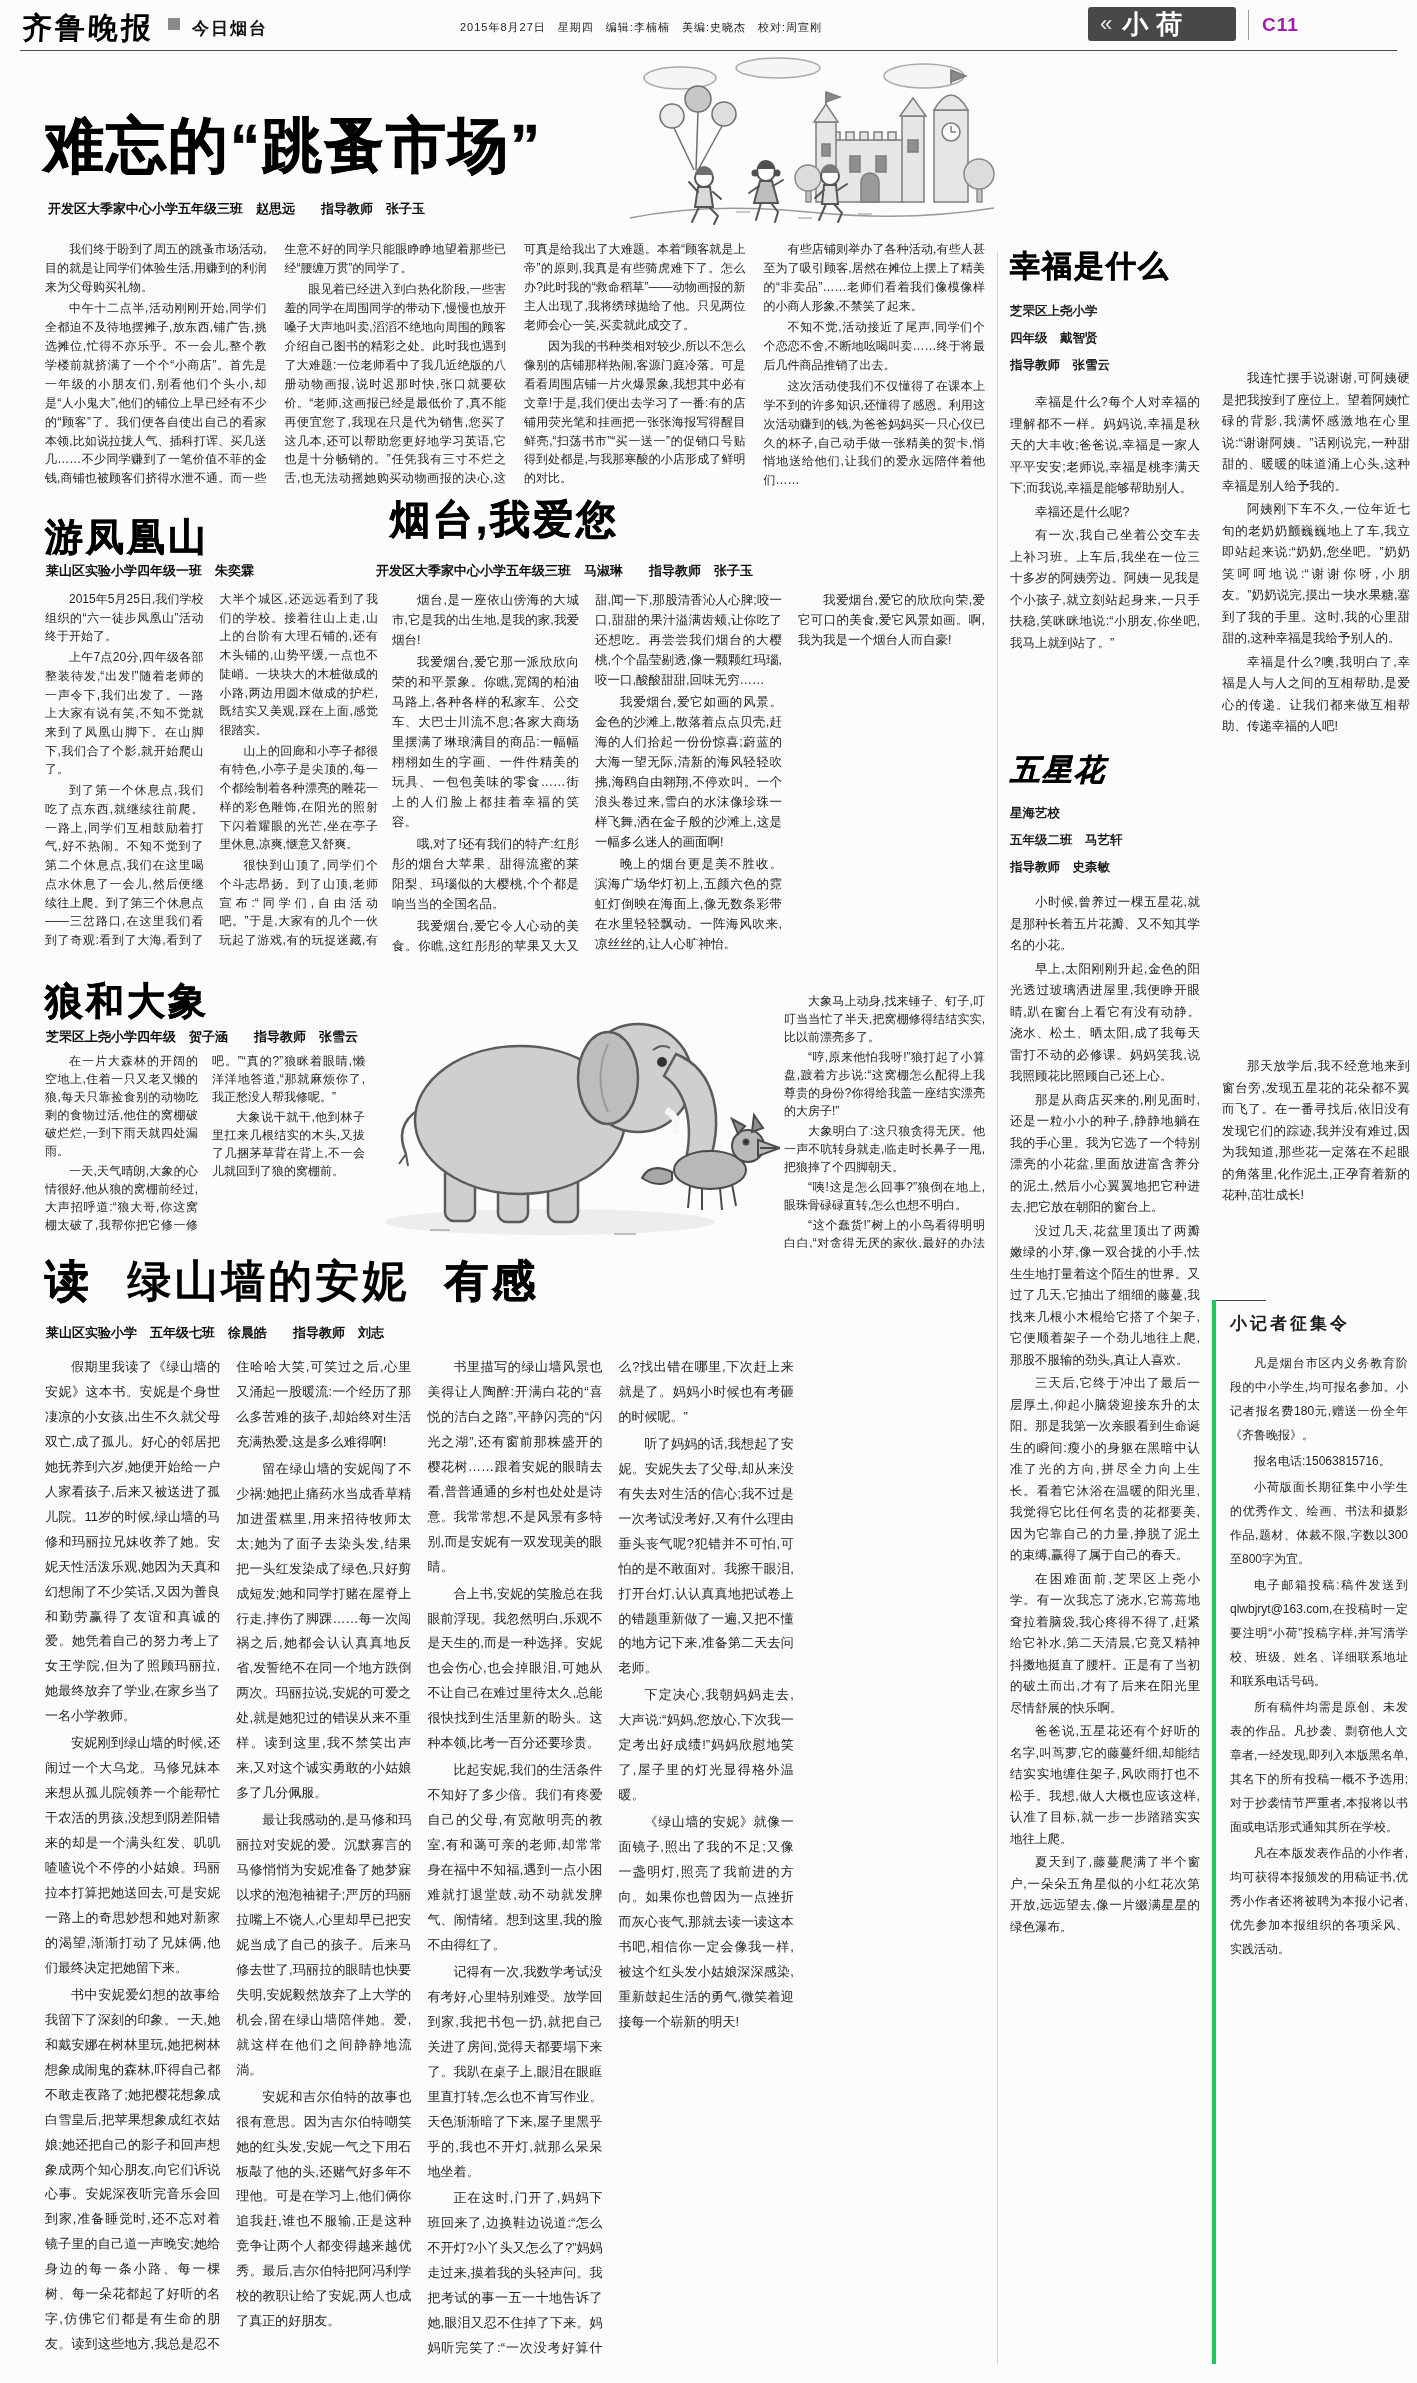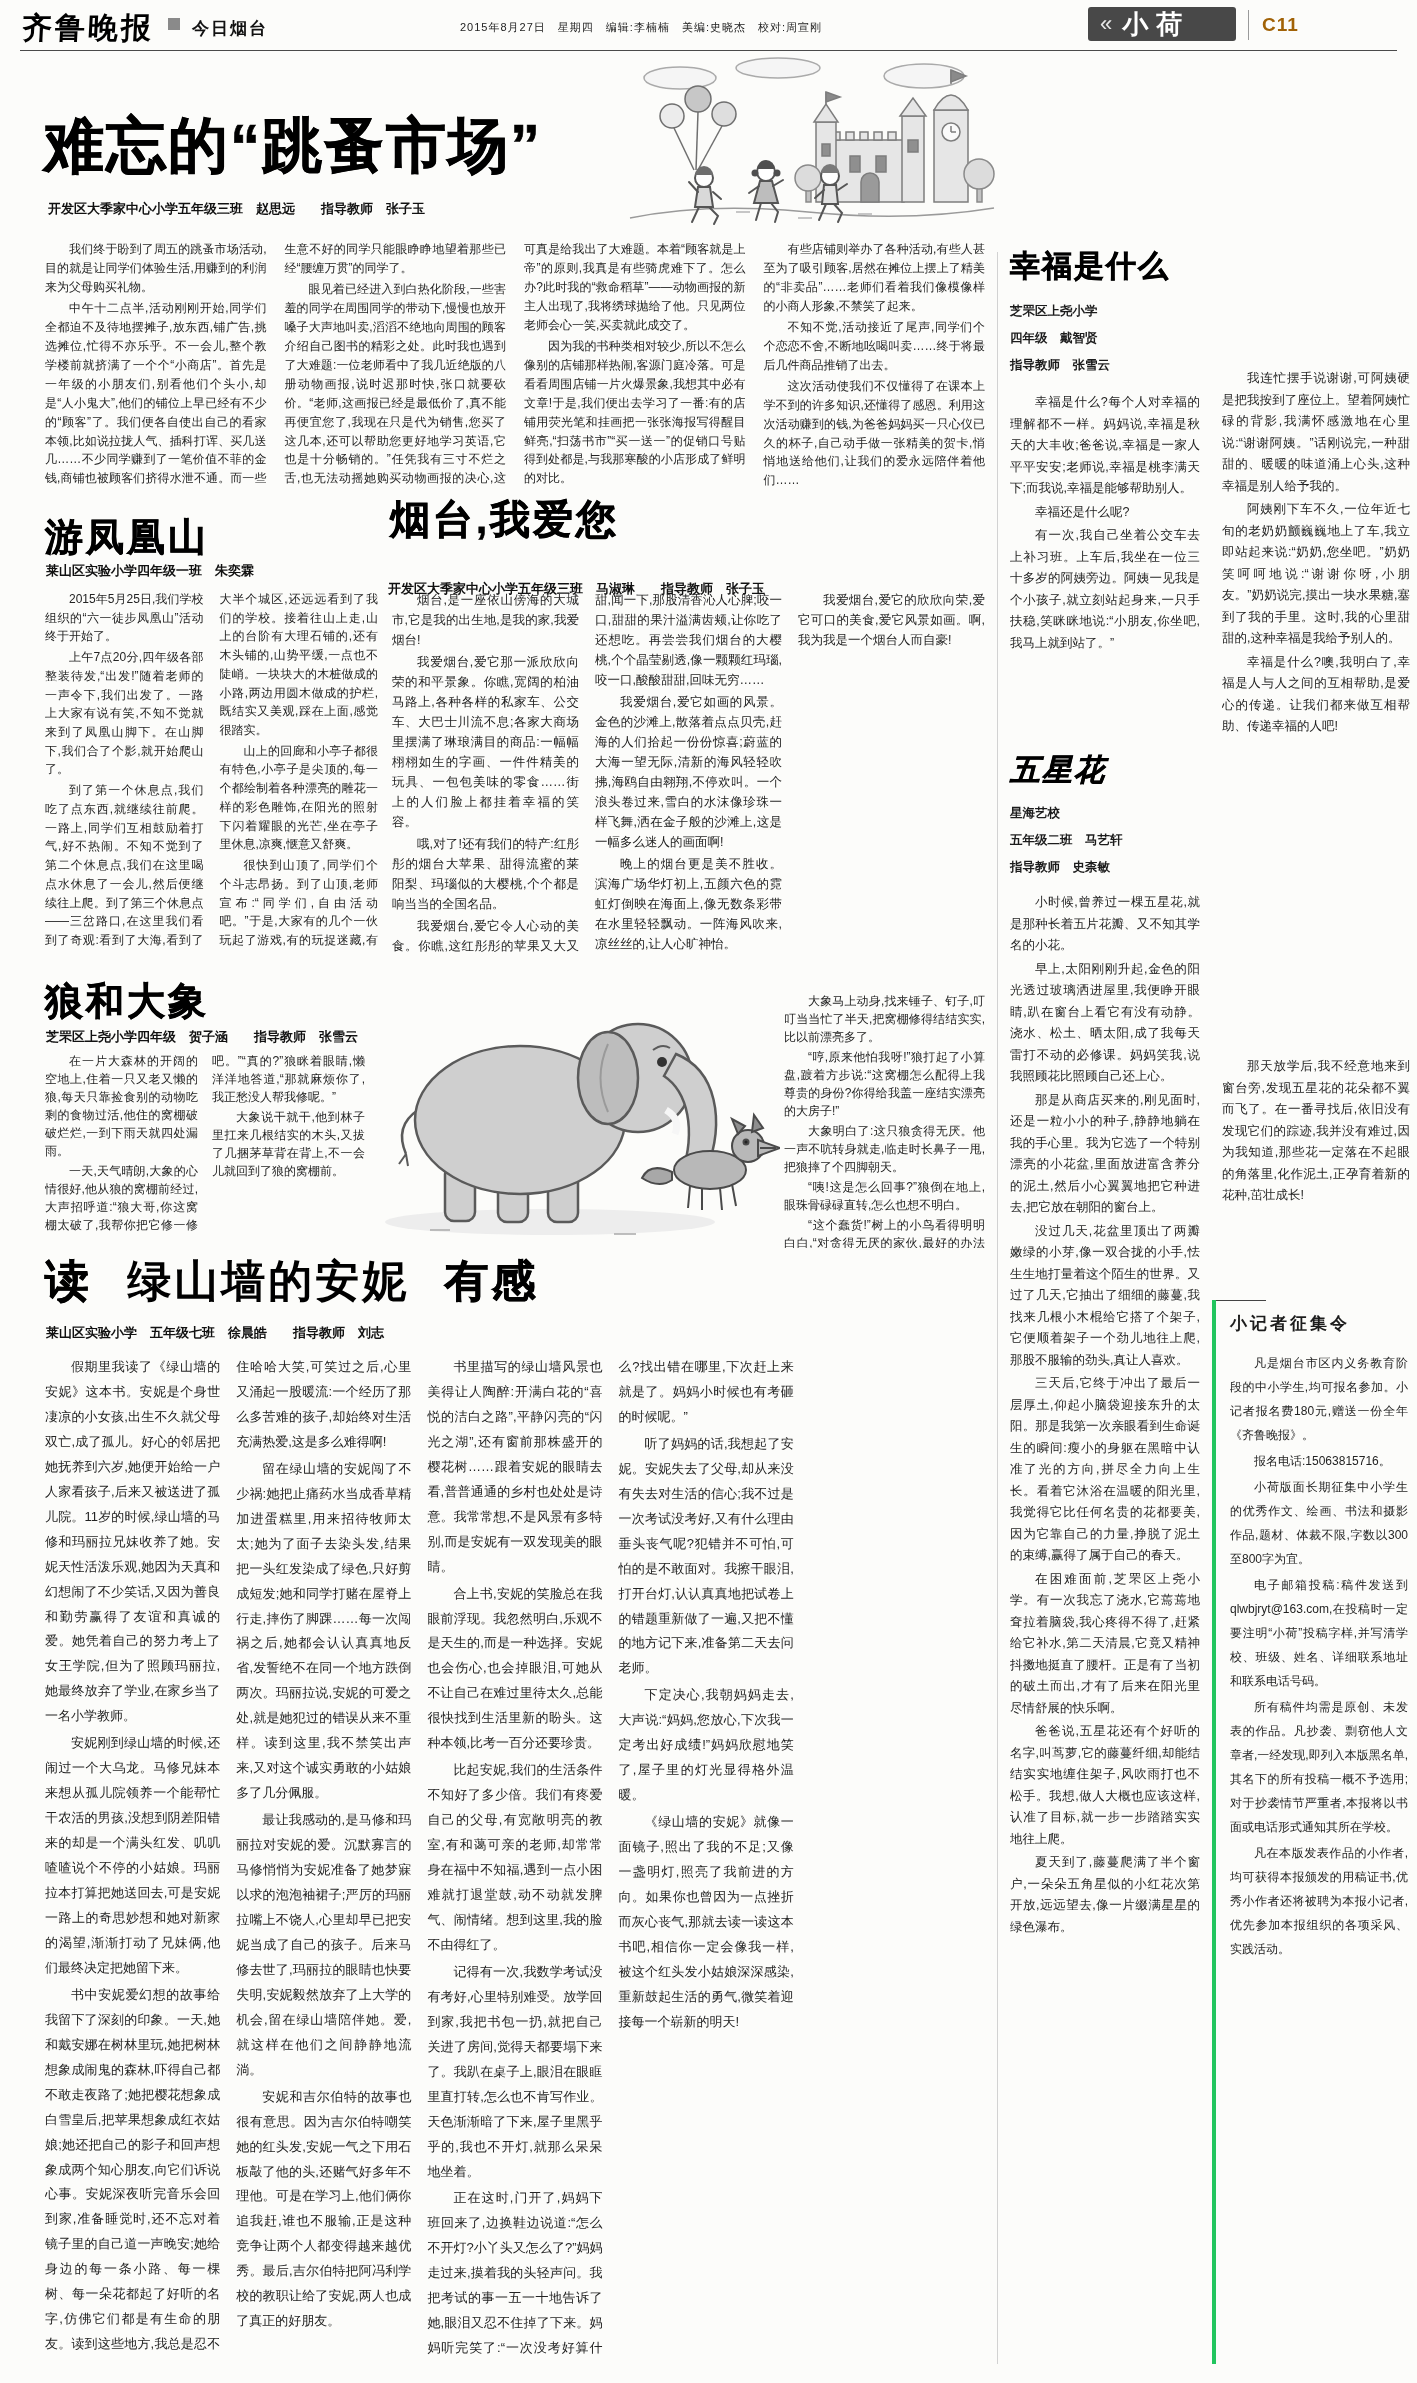--- a/index.html
+++ b/index.html
@@ -11,21 +11,21 @@
   
   .logo { font-family:"Liberation Serif", serif; font-weight:900; font-size:30px;
           letter-spacing:3px; color:#000; transform:skewX(-3deg); }
   .seal { width:12px; height:12px; background:#8a8a8a; }
   .edition { font-weight:900; font-size:17px; letter-spacing:2px; color:#111; }
   .dateline { font-size:11px; color:#222; letter-spacing:1px; white-space:nowrap; }
   .section-badge { background:#484848; border-radius:3px; height:34px; width:148px;
           display:flex; align-items:center; padding:0 12px; color:#fff; }
   .section-arrow { font-size:22px; line-height:1; margin-right:10px; color:#e8e8e8; }
   .section-label { font-size:26px; font-weight:900; letter-spacing:8px;text-align:center; }
-  .page-code { font-size:19px; font-weight:700; letter-spacing:1px; color:#a16207; }
+  .page-code { font-size:19px; font-weight:700; letter-spacing:1px; color:#a21caf; }
   .mast-rule { border-top:1.5px solid #4a4a4a; }
   .vr { width:1px; background:#9a9a9a; }
 
   
   .headline { font-weight:900; color:#000; letter-spacing:3px; white-space:nowrap;
               -webkit-text-stroke:0.6px #000; }
   .h-xl { font-size:60px; letter-spacing:2px; }
   .h-lg { font-size:38px; }
   .h-md { font-size:30px; letter-spacing:2px; }
   .byline { font-weight:700; font-size:13px; color:#111; white-space:nowrap; }
@@ -171,21 +171,21 @@
   <div class="abs byline" style="left:46px; top:562px;">莱山区实验小学四年级一班　朱奕霖</div>
   <div id="feng-body" class="abs bt" style="left:45px; top:590px; width:333px; height:378px;">
       <p class="para">2015年5月25日,我们学校组织的“六一徒步凤凰山”活动终于开始了。</p>
       <p class="para">上午7点20分,四年级各部整装待发,“出发!”随着老师的一声令下,我们出发了。一路上大家有说有笑,不知不觉就来到了凤凰山脚下。在山脚下,我们合了个影,就开始爬山了。</p>
       <p class="para">到了第一个休息点,我们吃了点东西,就继续往前爬。一路上,同学们互相鼓励着打气,好不热闹。不知不觉到了第二个休息点,我们在这里喝点水休息了一会儿,然后便继续往上爬。到了第三个休息点——三岔路口,在这里我们看到了奇观:看到了大海,看到了大半个城区,还远远看到了我们的学校。接着往山上走,山上的台阶有大理石铺的,还有木头铺的,山势平缓,一点也不陡峭。一块块大的木桩做成的小路,两边用圆木做成的护栏,既结实又美观,踩在上面,感觉很踏实。</p>
       <p class="para">山上的回廊和小亭子都很有特色,小亭子是尖顶的,每一个都绘制着各种漂亮的雕花一样的彩色雕饰,在阳光的照射下闪着耀眼的光芒,坐在亭子里休息,凉爽,惬意又舒爽。</p>
       <p class="para">很快到山顶了,同学们个个斗志昂扬。到了山顶,老师宣布:“同学们,自由活动吧。”于是,大家有的几个一伙玩起了游戏,有的玩捉迷藏,有的疯跑,还有的玩“抢点”,玩得可开心了。直到老师说下山,我们才恋恋不舍地踏上了下山的路。</p>
     </div>
 
   <div class="abs headline h-lg" style="left:390px; top:492px; font-size:40px;">烟台,我爱您</div>
-  <div class="abs byline" style="left:388px; top:562px;margin-top:18px;">开发区大季家中心小学五年级三班　马淑琳　　指导教师　张子玉</div>
+  <div class="abs byline" style="left:376px; top:562px;">开发区大季家中心小学五年级三班　马淑琳　　指导教师　张子玉</div>
   <div id="yantai-body" class="abs bt" style="left:392px; top:590px; width:593px; height:378px;">
       <p class="para">烟台,是一座依山傍海的大城市,它是我的出生地,是我的家,我爱烟台!</p>
       <p class="para">我爱烟台,爱它那一派欣欣向荣的和平景象。你瞧,宽阔的柏油马路上,各种各样的私家车、公交车、大巴士川流不息;各家大商场里摆满了琳琅满目的商品:一幅幅栩栩如生的字画、一件件精美的玩具、一包包美味的零食……街上的人们脸上都挂着幸福的笑容。</p>
       <p class="para">哦,对了!还有我们的特产:红彤彤的烟台大苹果、甜得流蜜的莱阳梨、玛瑙似的大樱桃,个个都是响当当的全国名品。</p>
       <p class="para">我爱烟台,爱它令人心动的美食。你瞧,这红彤彤的苹果又大又甜,闻一下,那股清香沁人心脾;咬一口,甜甜的果汁溢满齿颊,让你吃了还想吃。再尝尝我们烟台的大樱桃,个个晶莹剔透,像一颗颗红玛瑙,咬一口,酸酸甜甜,回味无穷……</p>
       <p class="para">我爱烟台,爱它如画的风景。金色的沙滩上,散落着点点贝壳,赶海的人们拾起一份份惊喜;蔚蓝的大海一望无际,清新的海风轻轻吹拂,海鸥自由翱翔,不停欢叫。一个浪头卷过来,雪白的水沫像珍珠一样飞舞,洒在金子般的沙滩上,这是一幅多么迷人的画面啊!</p>
       <p class="para">晚上的烟台更是美不胜收。滨海广场华灯初上,五颜六色的霓虹灯倒映在海面上,像无数条彩带在水里轻轻飘动。一阵海风吹来,凉丝丝的,让人心旷神怡。</p>
       <p class="para">我爱烟台,爱它的欣欣向荣,爱它可口的美食,爱它风景如画。啊,我为我是一个烟台人而自豪!</p>
     </div>
 

